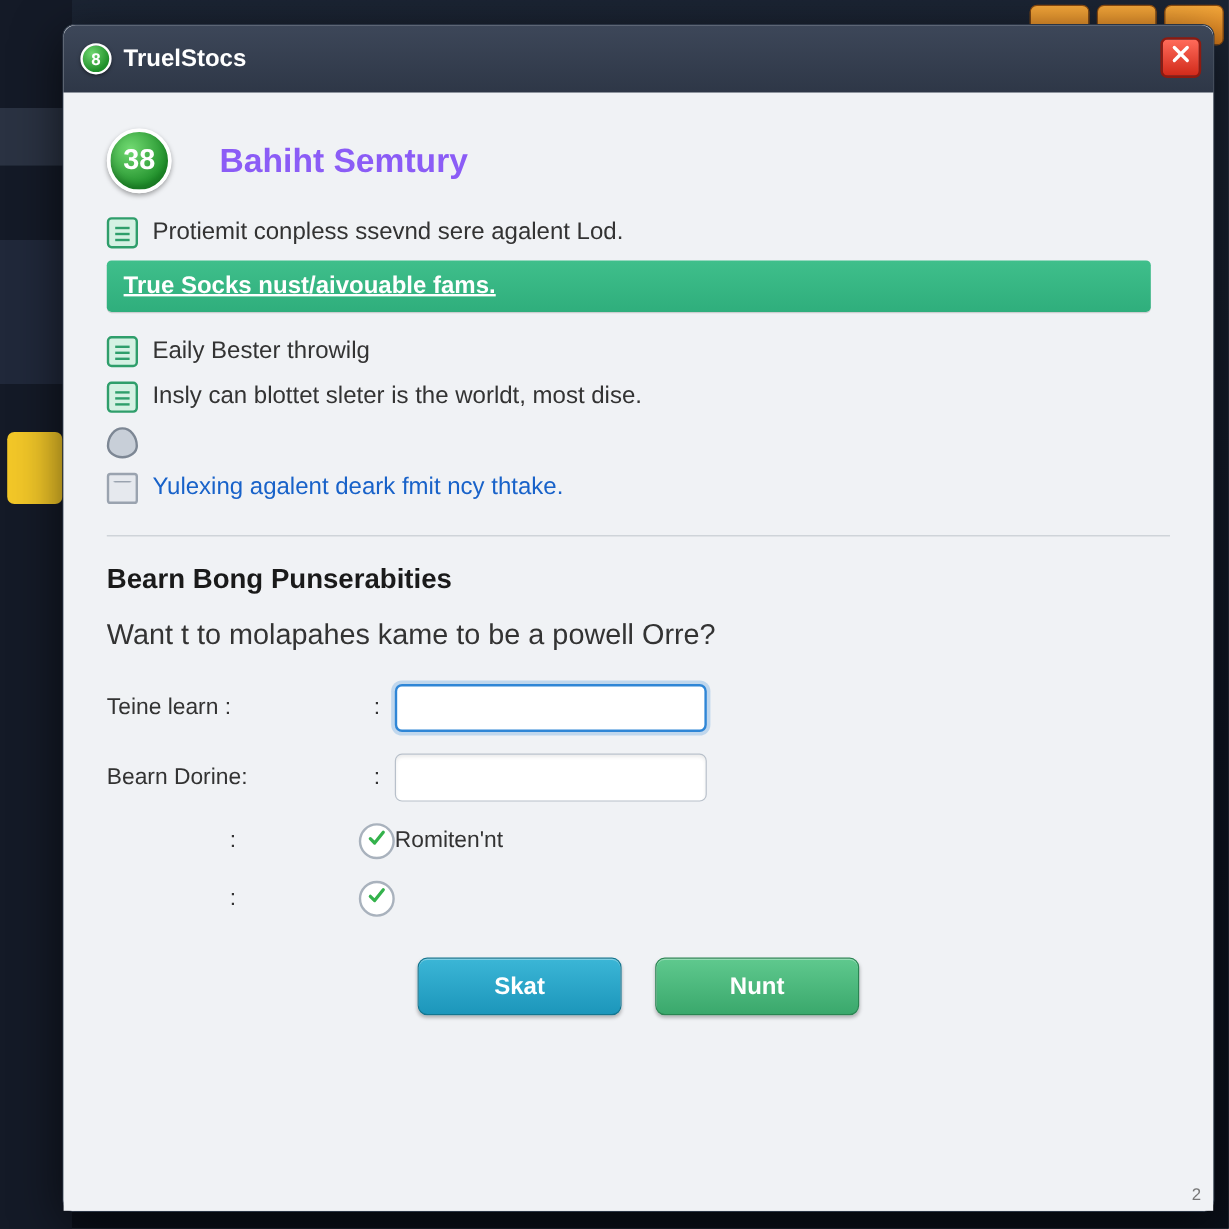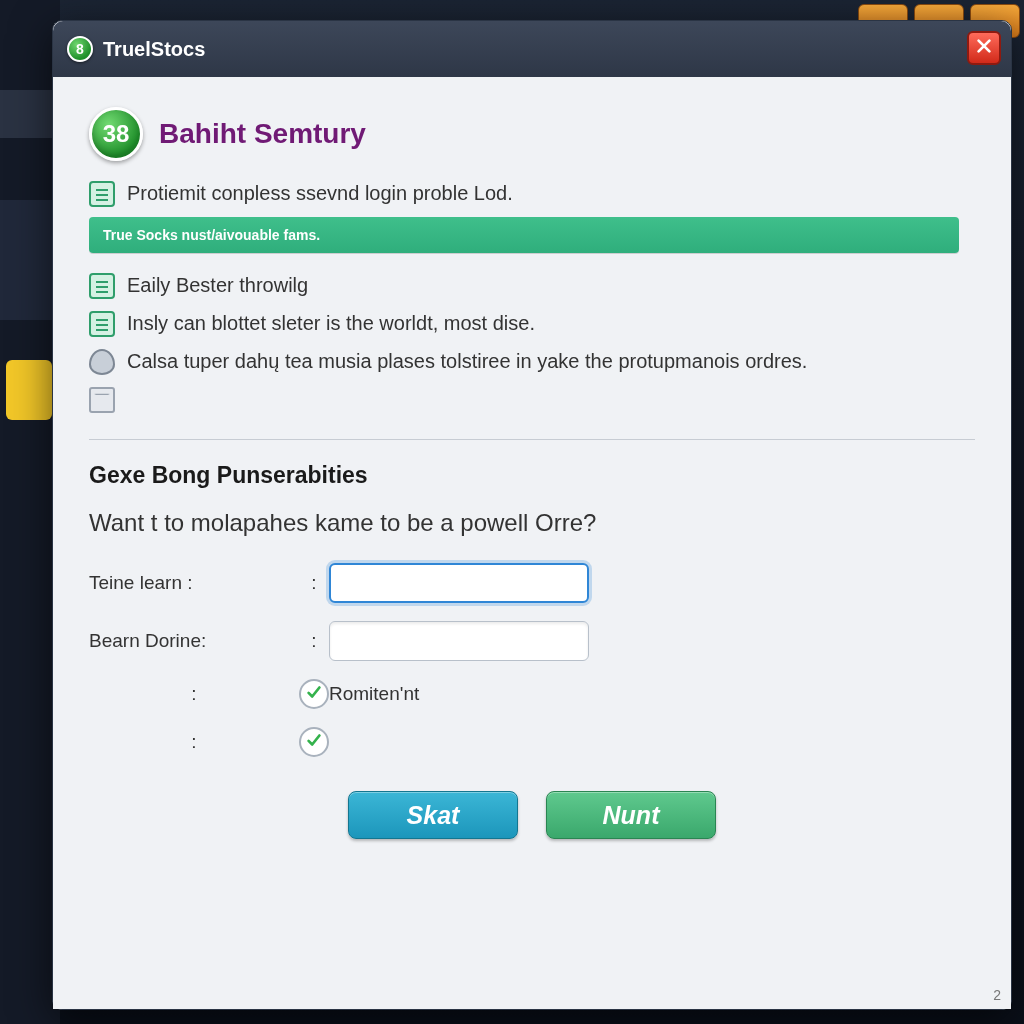--- a/index.html
+++ b/index.html
@@ -73,32 +73,33 @@
   .hdr { display:flex; align-items:center; margin-bottom:18px; }
   .badge-lg {
     width:54px;height:54px;border-radius:50%;
     background: radial-gradient(circle at 35% 30%, #72da72, #1f8f2a 70%);
     border:3px solid #fff;
     box-shadow:0 2px 4px rgba(0,0,0,0.35), inset 0 -3px 6px rgba(0,0,0,0.2);
     color:#fff;font-weight:700;font-size:24px;
     display:flex;align-items:center;justify-content:center;
     margin-right:16px;
   }
-  .hdr h1 { font-size:28px; font-weight:700; color:#701a75; }
+  .hdr h1 { font-size:28px; font-weight:700; color:#8b5cf6;margin-left:24px; }
 
   .row { display:flex; align-items:flex-start; margin-bottom:10px; font-size:20px; color:#333; }
   .row .ic { width:26px; height:26px; margin-right:12px; flex-shrink:0; margin-top:2px; }
   .row .txt { line-height:1.4; }
 
   .banner {
     background: linear-gradient(#3fbf8b, #2fae7c);
-    color:#fff; font-weight:600; font-size:14px;
+    color:#fff; font-weight:600; font-size:20px;
     padding:10px 14px; border-radius:4px;
     box-shadow: 0 1px 0 rgba(0,0,0,0.15);
     margin: 6px 16px 18px 0;
+    text-decoration: underline;
   }
 
   .link-row .txt { color:#1862c9; }
 
   hr.sep { border:none; border-top:1px solid #c7ccd3; margin: 26px 0 22px 0; }
 
   h2.sub { font-size:23px; font-weight:700; color:#1a1a1a; margin-bottom:20px; }
   .prompt { font-size:24px; color:#333; margin-bottom:26px; }
 
   .form { display:grid; grid-template-columns: 210px 30px 280px; row-gap:18px; align-items:center; font-size:19px; color:#333;}
@@ -119,25 +120,24 @@
   }
   .chk svg{width:18px;height:18px;}
 
   .footer {
     margin-top:34px;
     display:flex; justify-content:center; gap:28px;
   }
   .btn {
     min-width:170px; height:48px;
     border-radius:8px; border:1px solid rgba(0,0,0,0.2);
-    color:#fff; font-weight:700; font-size:25px;
+    color:#fff; font-weight:700; font-size:20px;
     display:flex;align-items:center;justify-content:center;
     cursor:pointer;
     box-shadow: inset 0 1px 0 rgba(255,255,255,0.35), 0 2px 3px rgba(0,0,0,0.25);
-    font-style: italic;
   }
   .btn-primary { background: linear-gradient(#3bb6d6, #1c96bb); border-color:#137690; }
   .btn-success { background: linear-gradient(#5fc98e, #3aa86c); border-color:#2a8552; }
 
   .pgnum { position:absolute; right:10px; bottom:6px; font-size:14px; color:#777; }
 
   
   .ic.doc { border:2px solid #2f9e6b; border-radius:4px; background:#d5f1e3; position:relative;}
   .ic.doc::after{content:"";position:absolute;left:5px;top:6px;right:5px;height:2px;background:#2f9e6b;box-shadow:0 5px 0 #2f9e6b,0 10px 0 #2f9e6b;}
   .ic.shield { border-radius:50% 50% 50% 50% / 60% 60% 40% 40%; background:#c8cfd8;border:2px solid #7d8794;}
@@ -174,45 +174,45 @@
 
   <div class="panel">
 
     <div class="hdr">
       <div class="badge-lg">38</div>
       <h1>Bahiht Semtury</h1>
     </div>
 
     <div class="row">
       <span class="ic doc"></span>
-      <span class="txt">Protiemit conpless ssevnd login proble Lod.</span>
+      <span class="txt">Protiemit conpless ssevnd sere agalent Lod.</span>
     </div>
 
     <div class="banner">True Socks nust/aivouable fams.</div>
 
     <div class="row">
       <span class="ic doc"></span>
       <span class="txt">Eaily Bester throwilg</span>
     </div>
     <div class="row">
       <span class="ic doc"></span>
       <span class="txt">Insly can blottet sleter is the worldt, most dise.</span>
     </div>
     <div class="row">
       <span class="ic shield"></span>
-      <span class="txt">Calsa tuper dahų tea musia plases tolstiree in yake the protupmanois ordres.</span>
     </div>
 
     <div class="row link-row">
       <span class="ic mail"></span>
+      <span class="txt">Yulexing agalent deark fmit ncy thtake.</span>
     </div>
 
     <hr class="sep">
 
-    <h2 class="sub">Gexe Bong Punserabities</h2>
+    <h2 class="sub">Bearn Bong Punserabities</h2>
     <div class="prompt">Want t to molapahes kame to be a powell Orre?</div>
 
     <div class="form">
       <label>Teine learn :</label>
       <span class="colon">:</span>
       <input class="text-input focused" value="" style="">
 
       <label>Bearn Dorine:</label>
       <span class="colon">:</span>
       <input class="text-input" value="" style="">

